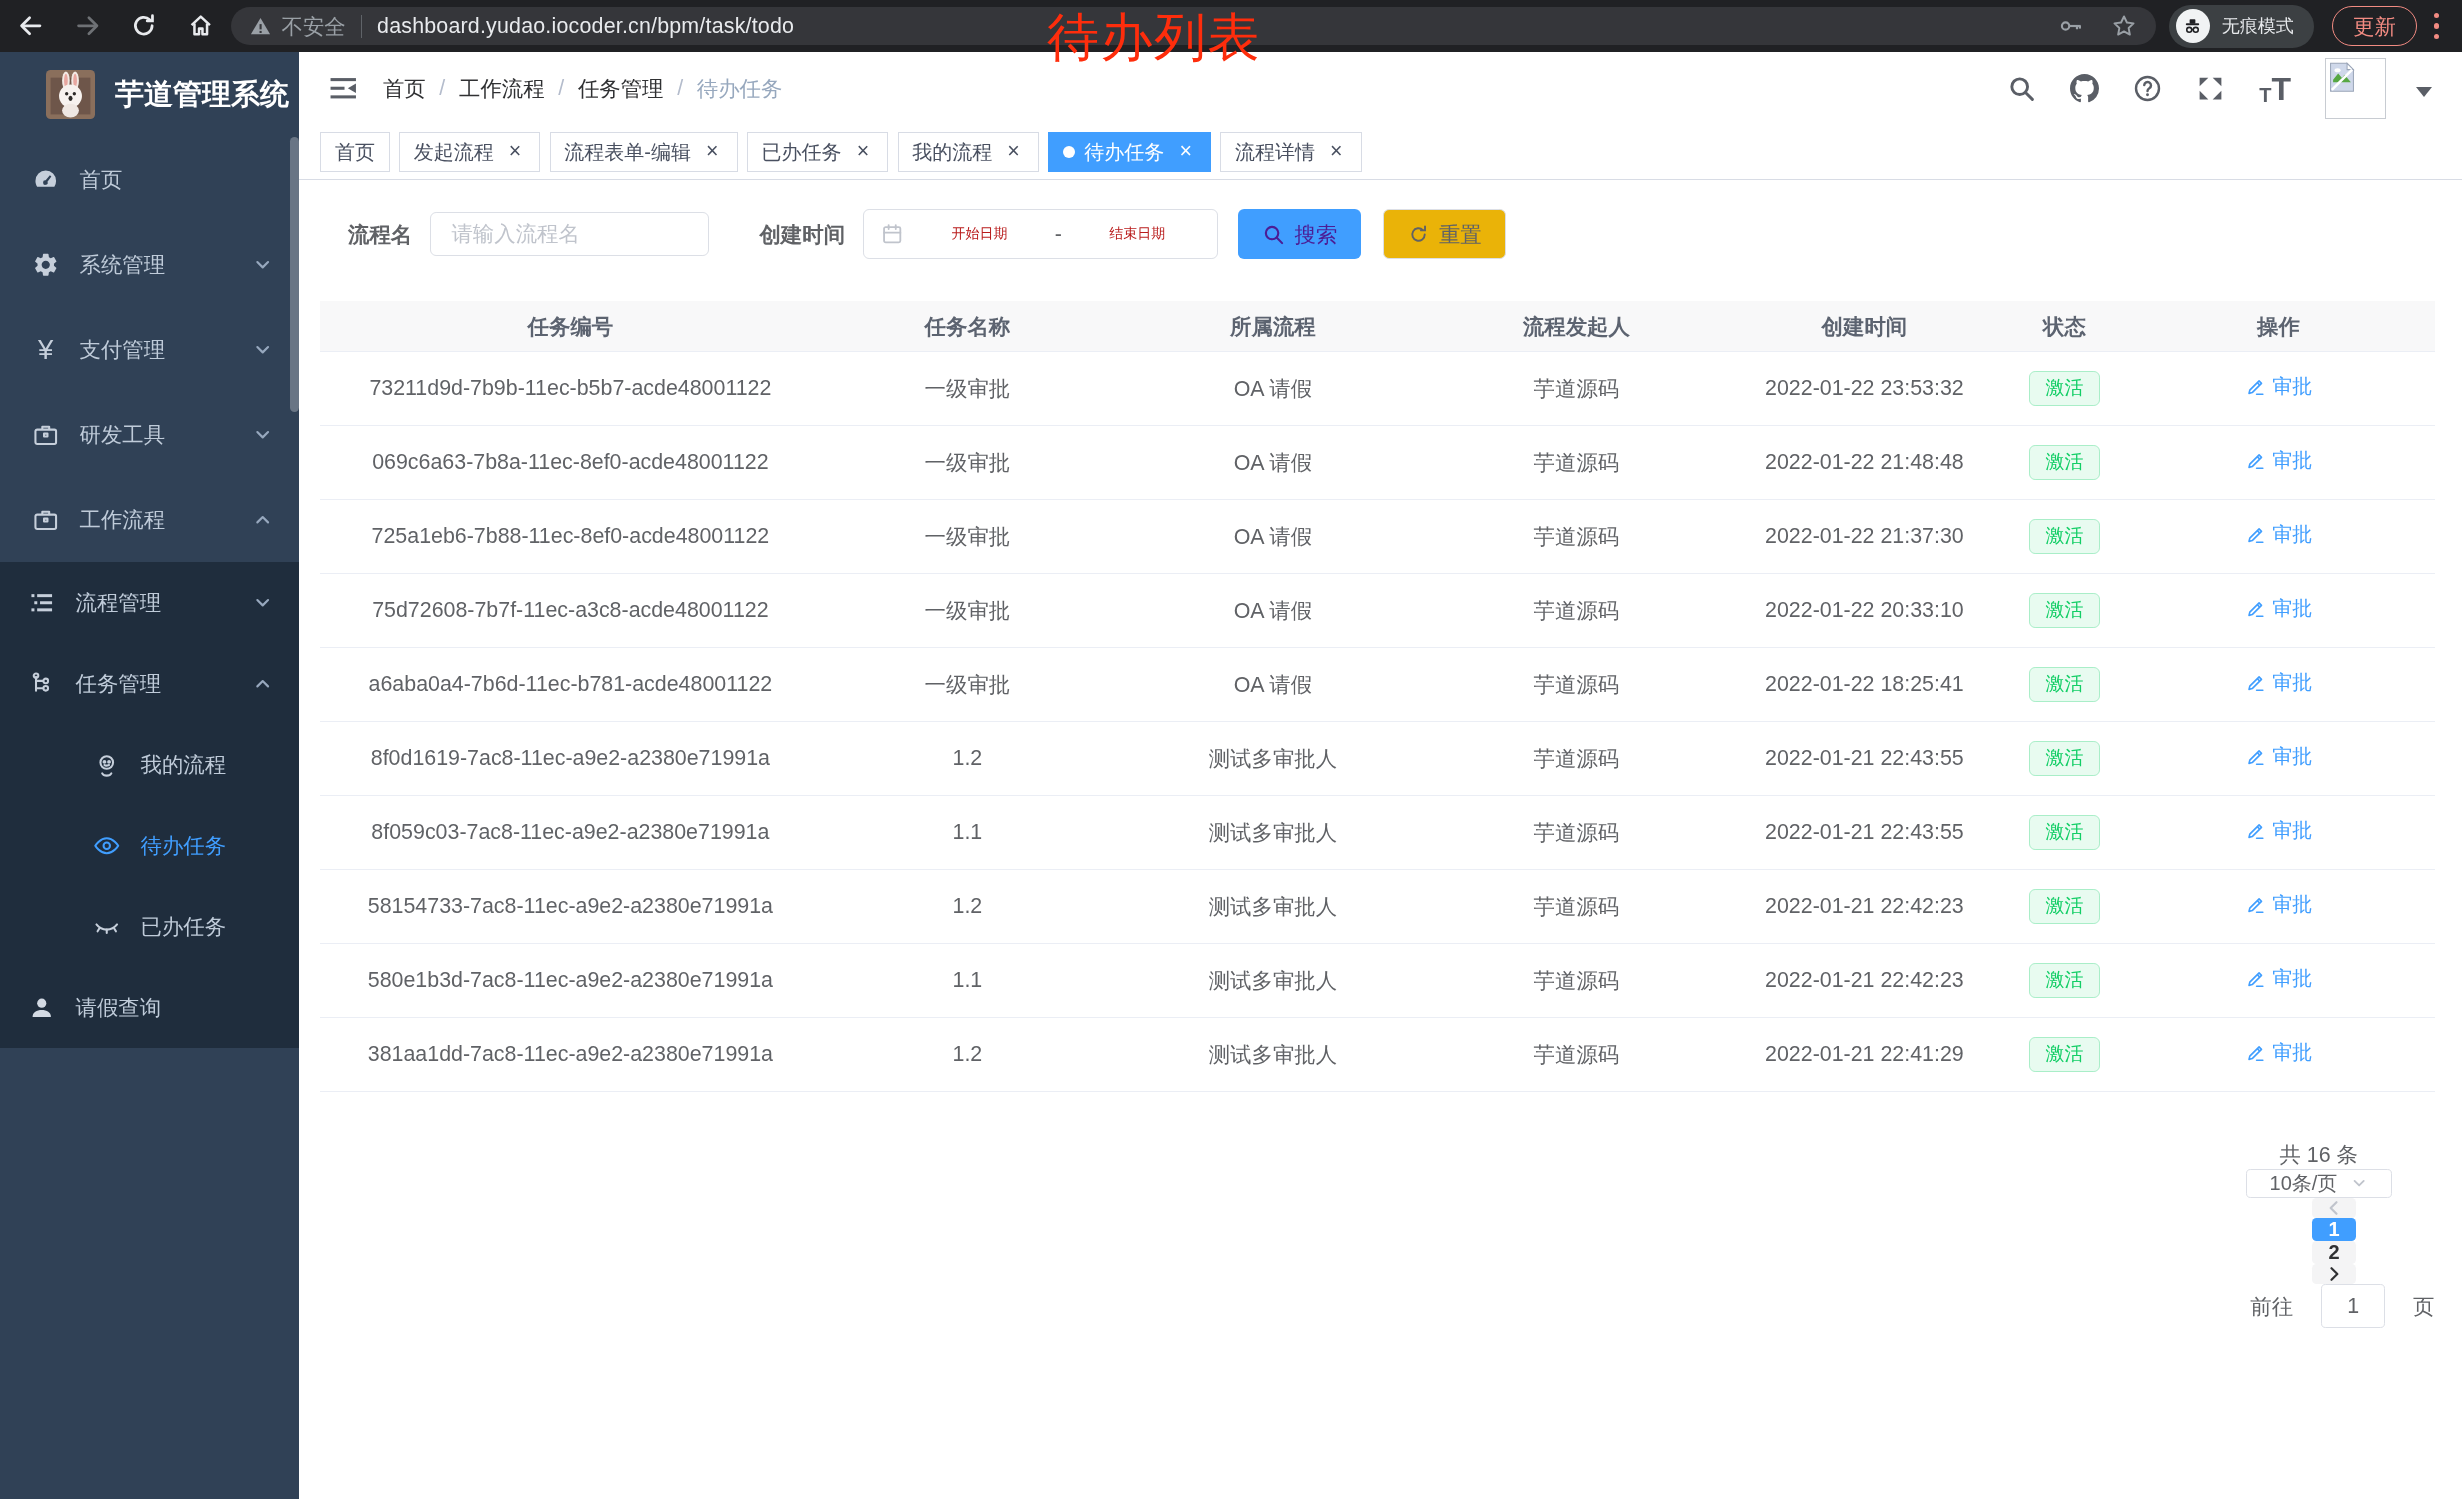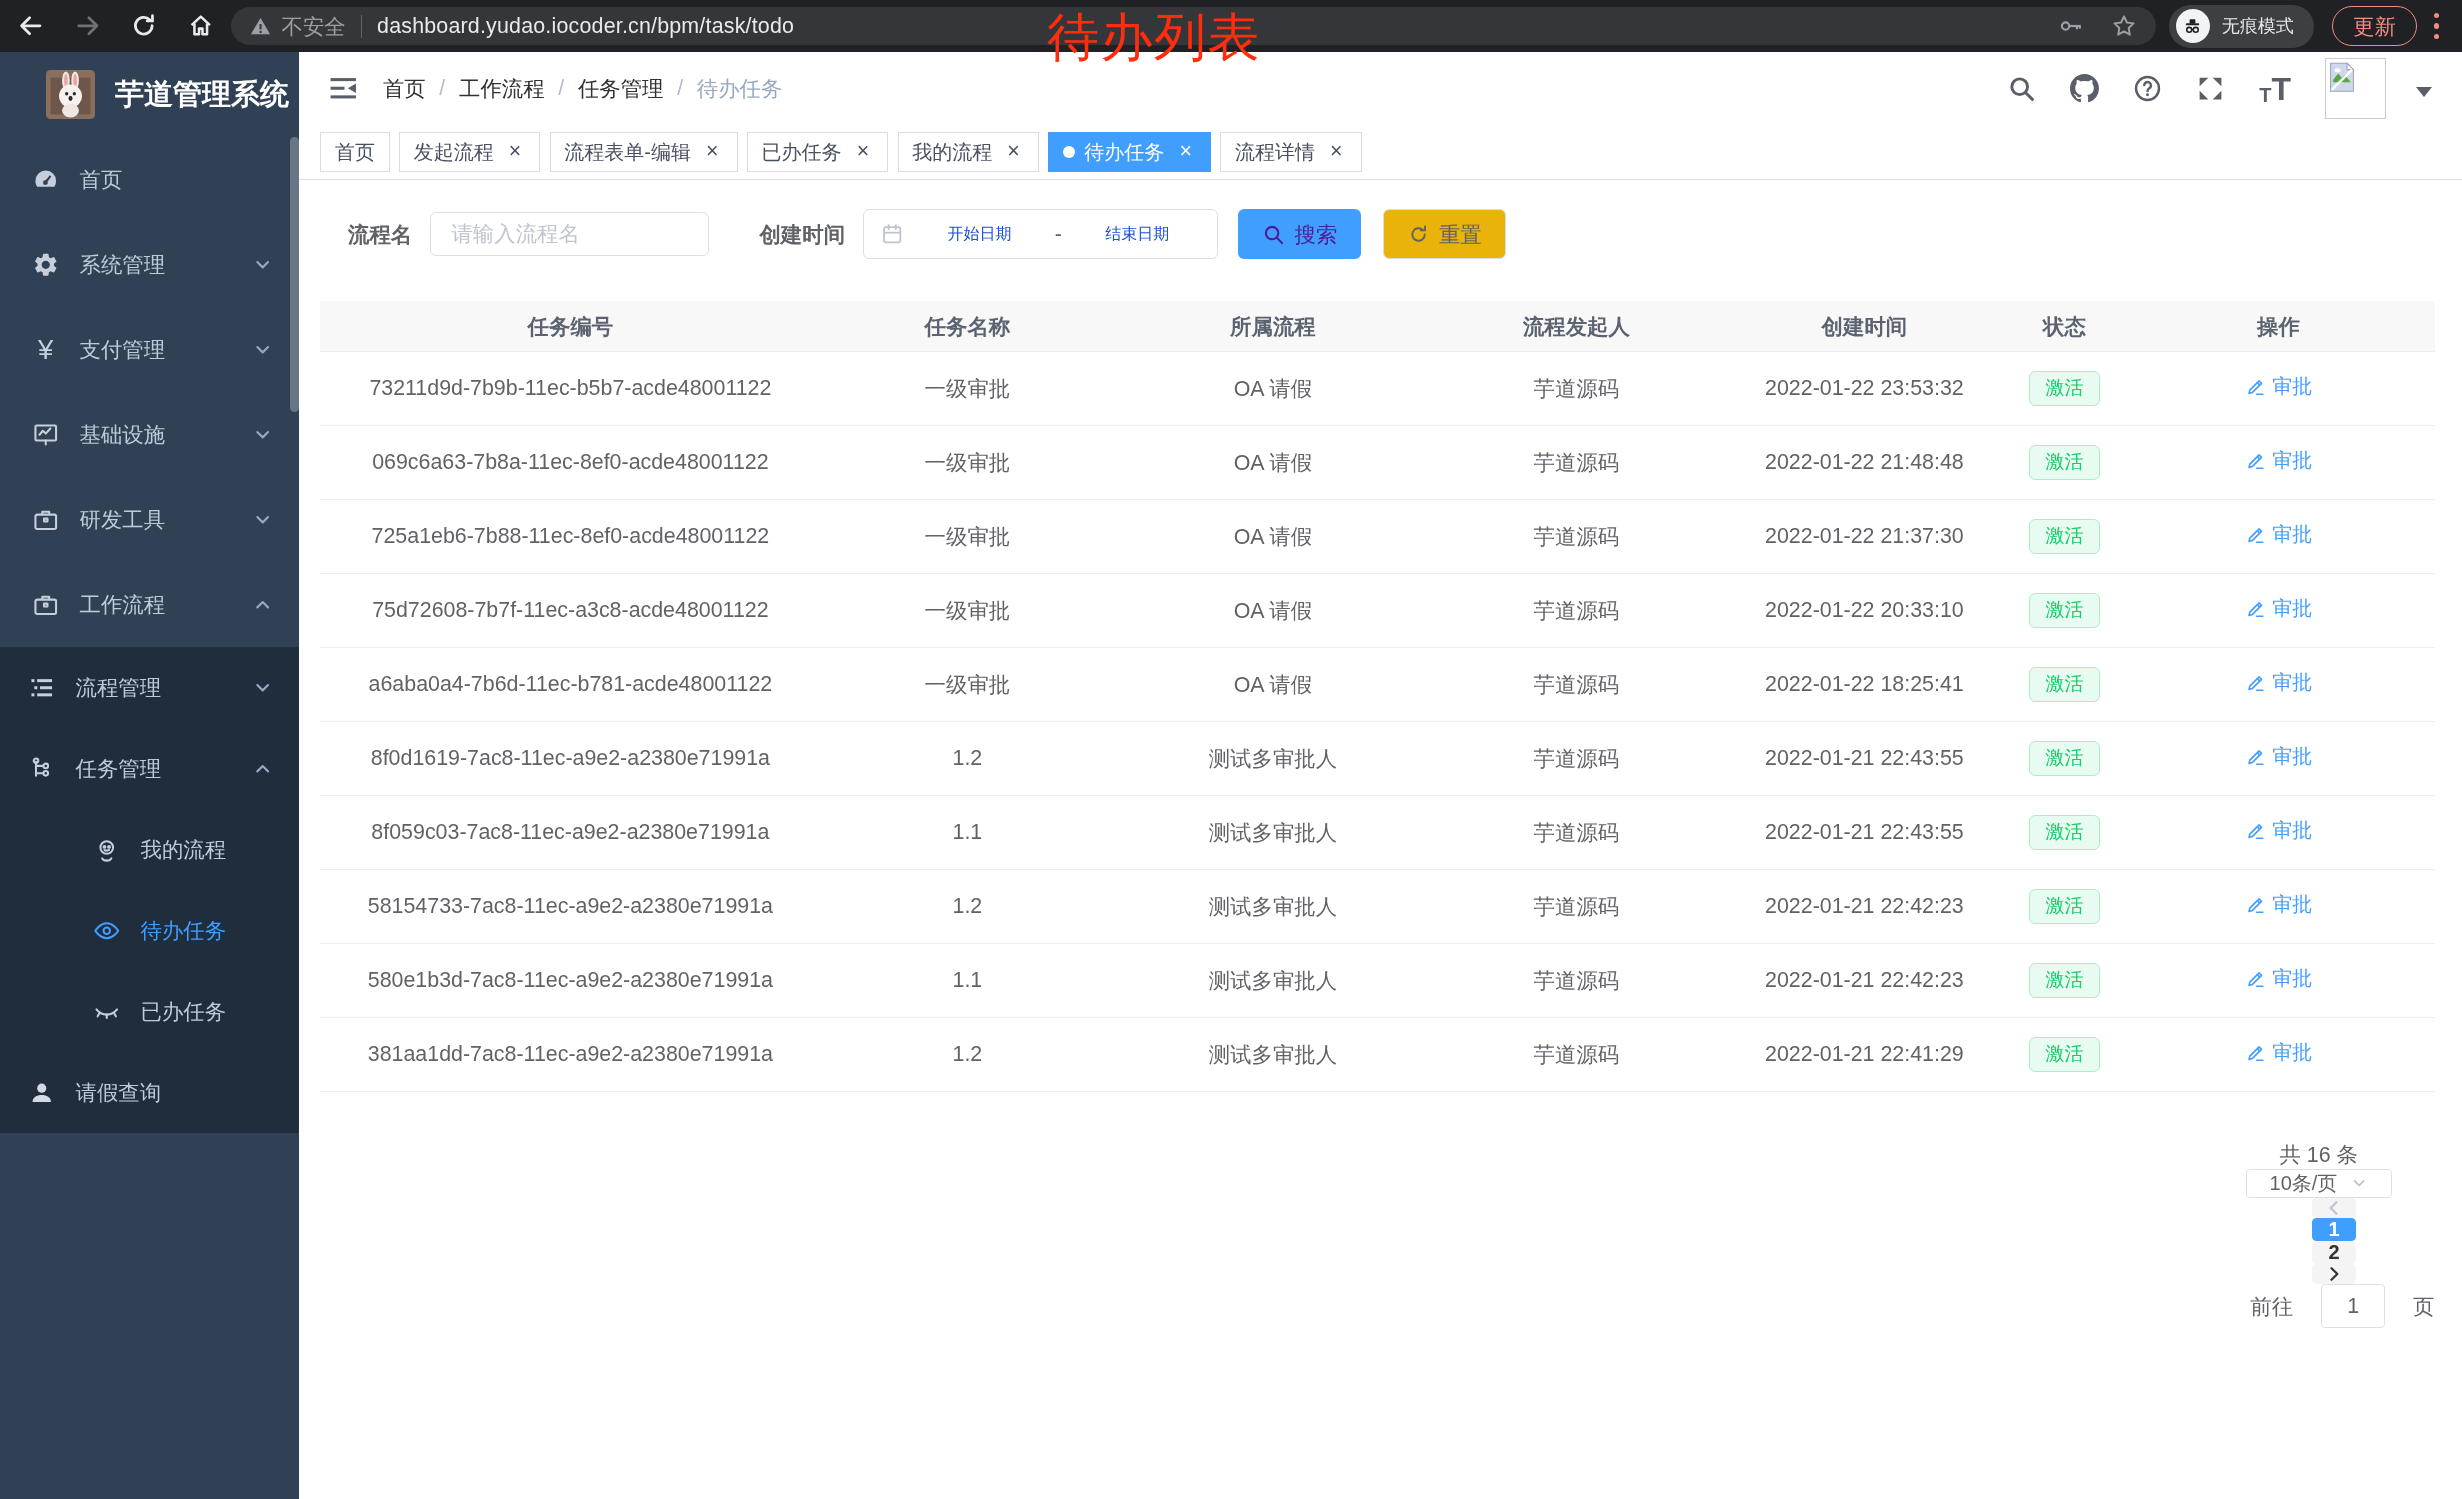--- a/index.html
+++ b/index.html
@@ -119,21 +119,21 @@
     font-size:21.4px; color:#606266; background:#fff; outline:none;
     font-family:"Liberation Sans","DejaVu Sans",sans-serif;
   }
   .f-input::placeholder { color:#c0c4cc; }
   .f-label2 { margin-left:50px; }
   .date-range {
     width:355px; height:50px; border:0.8px solid #dcdfe6; border-radius:6.1px;
     display:flex; align-items:center; padding:0 15.3px; gap:10.7px; color:#c0c4cc; background:#fff;
   }
   .date-range .cal { width:24.4px; height:24.4px; color:#c0c4cc; flex:none; }
-  .date-ph { font-size:16px; color:#1d4ed8; flex:1; text-align:center; }
+  .date-ph { font-size:14px; color:#b91c1c; flex:1; text-align:center; }
   .date-sep { color:#606266; }
   .btn { height:50px; border-radius:6.1px; font-size:21.4px; display:flex; align-items:center; gap:9.2px;
     padding:0 23px; cursor:pointer; border:0.8px solid transparent; }
   .btn-primary { background:#409eff; color:#4c1d95; margin-left:20px; }
   .btn-plain { background:#eab308; color:#606266; border-color:#dcdfe6; margin-left:21.4px; }
   .btn .b-icon { width:23px; height:23px; }
 
   
   .table { position:absolute; left:21.4px; top:249px; width:2115px; font-size:21.4px; }
   .tr { display:grid; grid-template-columns:500px 294px 317px 290px 286px 114px 314px; align-items:center; }
@@ -288,35 +288,20 @@
       <span>系统管理</span>
       <span class="chev">
         <svg viewBox="0 0 24 24" fill="none" stroke="currentColor" stroke-width="2.4" stroke-linecap="round" stroke-linejoin="round">
             <path d="M6 9l6 6 6-6"></path>
           </svg>
       </span>
     </div>
     <div class="menu-item">
       <span class="yen-glyph">¥</span>
       <span>支付管理</span>
-      <span class="chev">
-        <svg viewBox="0 0 24 24" fill="none" stroke="currentColor" stroke-width="2.4" stroke-linecap="round" stroke-linejoin="round">
-            <path d="M6 9l6 6 6-6"></path>
-          </svg>
-      </span>
-    </div>
-    <div class="menu-item">
-      <span class="mi-icon">
-        <svg viewBox="0 0 24 24" fill="none" stroke="currentColor" stroke-width="1.8" stroke-linejoin="round">
-            <rect x="3" y="4" width="18" height="13" rx="1"></rect>
-            <path d="M6.5 12l3-3.5 2.5 2.5 4-4.5" stroke-linecap="round"></path>
-            <path d="M12 17v3.5" stroke-linecap="round"></path>
-          </svg>
-      </span>
-      <span>基础设施</span>
       <span class="chev">
         <svg viewBox="0 0 24 24" fill="none" stroke="currentColor" stroke-width="2.4" stroke-linecap="round" stroke-linejoin="round">
             <path d="M6 9l6 6 6-6"></path>
           </svg>
       </span>
     </div>
     <div class="menu-item">
       <span class="mi-icon">
         <svg viewBox="0 0 24 24" fill="none" stroke="currentColor" stroke-width="1.8" stroke-linejoin="round">
             <rect x="3" y="7.5" width="18" height="12.5" rx="1.5"></rect>

